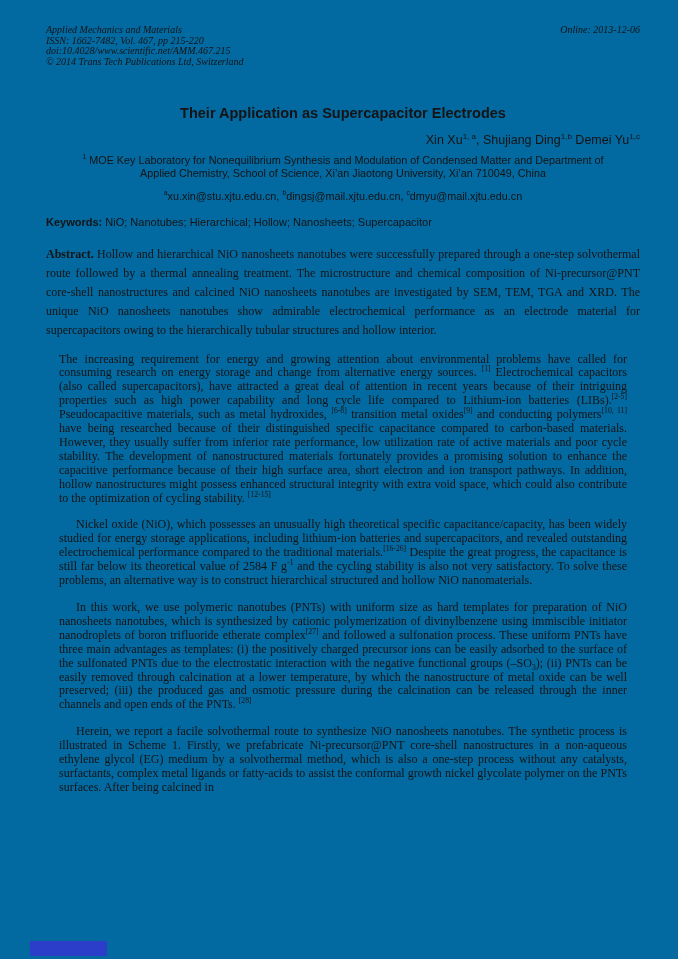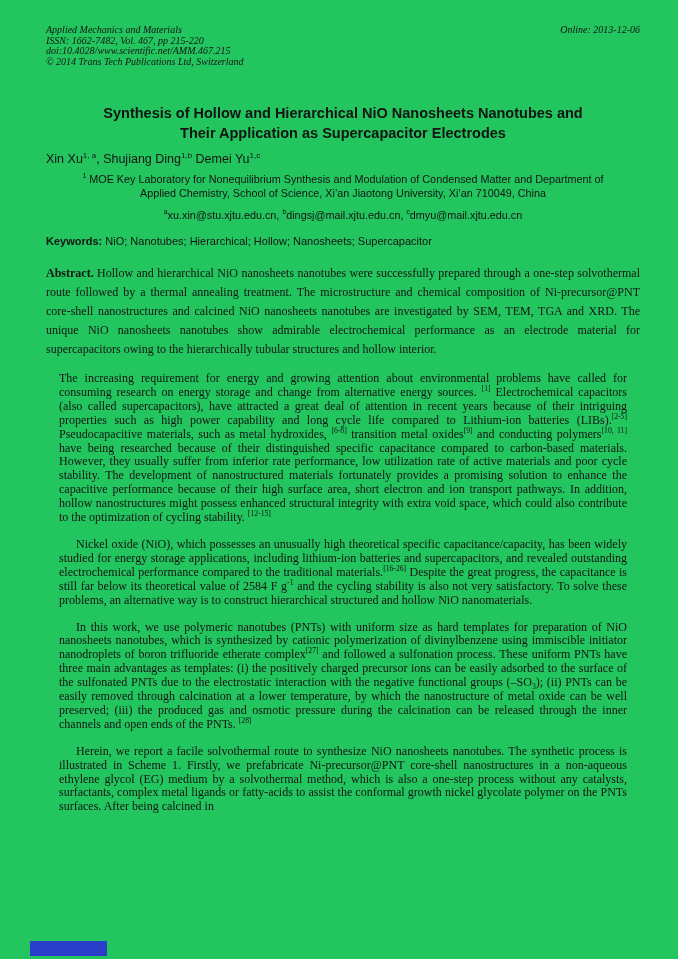--- a/index.html
+++ b/index.html
@@ -1,20 +1,20 @@
 <!DOCTYPE html>
 <html><head>
 <meta charset="utf-8">
 <style>
   html, body { margin: 0; padding: 0; background: #ffffff; }
   .page {
     position: relative;
     width: 678px;
     height: 959px;
-    background: #22c55e;
+    background: #0369a1;
     box-sizing: border-box;
     padding: 25px 38px 0 46px;
     color: #141414;
     font-family: "Liberation Serif", serif;
     overflow: hidden;
   }
   .header {
     display: flex;
     justify-content: space-between;
     align-items: flex-start;
@@ -30,21 +30,21 @@
     font-weight: bold;
     font-size: 14.5px;
     line-height: 19.5px;
     text-align: center;
   }
   .title .tl { display: block; }
   .authors {
     margin-top: 9px;
     font-family: "Liberation Sans", sans-serif;
     font-size: 12.5px;
-    text-align: left;
+    text-align: right;
   }
   .affiliation {
     margin: 7px auto 0 auto;
     max-width: 548px;
     font-family: "Liberation Sans", sans-serif;
     font-size: 10.8px;
     line-height: 13.5px;
     text-align: center;
   }
   .emails {
@@ -97,21 +97,20 @@
     <div class="header-left">
       <div>Applied Mechanics and Materials</div>
       <div>ISSN: 1662-7482, Vol. 467, pp 215-220</div>
       <div>doi:10.4028/www.scientific.net/AMM.467.215</div>
       <div>© 2014 Trans Tech Publications Ltd, Switzerland</div>
     </div>
     <div class="header-right">Online: 2013-12-06</div>
   </div>
 
   <h1 class="title">
-    <span class="tl">Synthesis of Hollow and Hierarchical NiO Nanosheets Nanotubes and</span>
     <span class="tl">Their Application as Supercapacitor Electrodes</span>
   </h1>
 
   <div class="authors">Xin Xu<sup>1, a</sup>, Shujiang Ding<sup>1,b</sup> Demei Yu<sup>1,c</sup></div>
 
   <div class="affiliation"><sup>1</sup> MOE Key Laboratory for Nonequilibrium Synthesis and Modulation of Condensed Matter and Department of Applied Chemistry, School of Science, Xi’an Jiaotong University, Xi’an 710049, China</div>
 
   <div class="emails"><sup>a</sup>xu.xin@stu.xjtu.edu.cn, <sup>b</sup>dingsj@mail.xjtu.edu.cn, <sup>c</sup>dmyu@mail.xjtu.edu.cn</div>
 
   <div class="keywords"><b>Keywords:</b> NiO; Nanotubes; Hierarchical; Hollow; Nanosheets; Supercapacitor</div>

